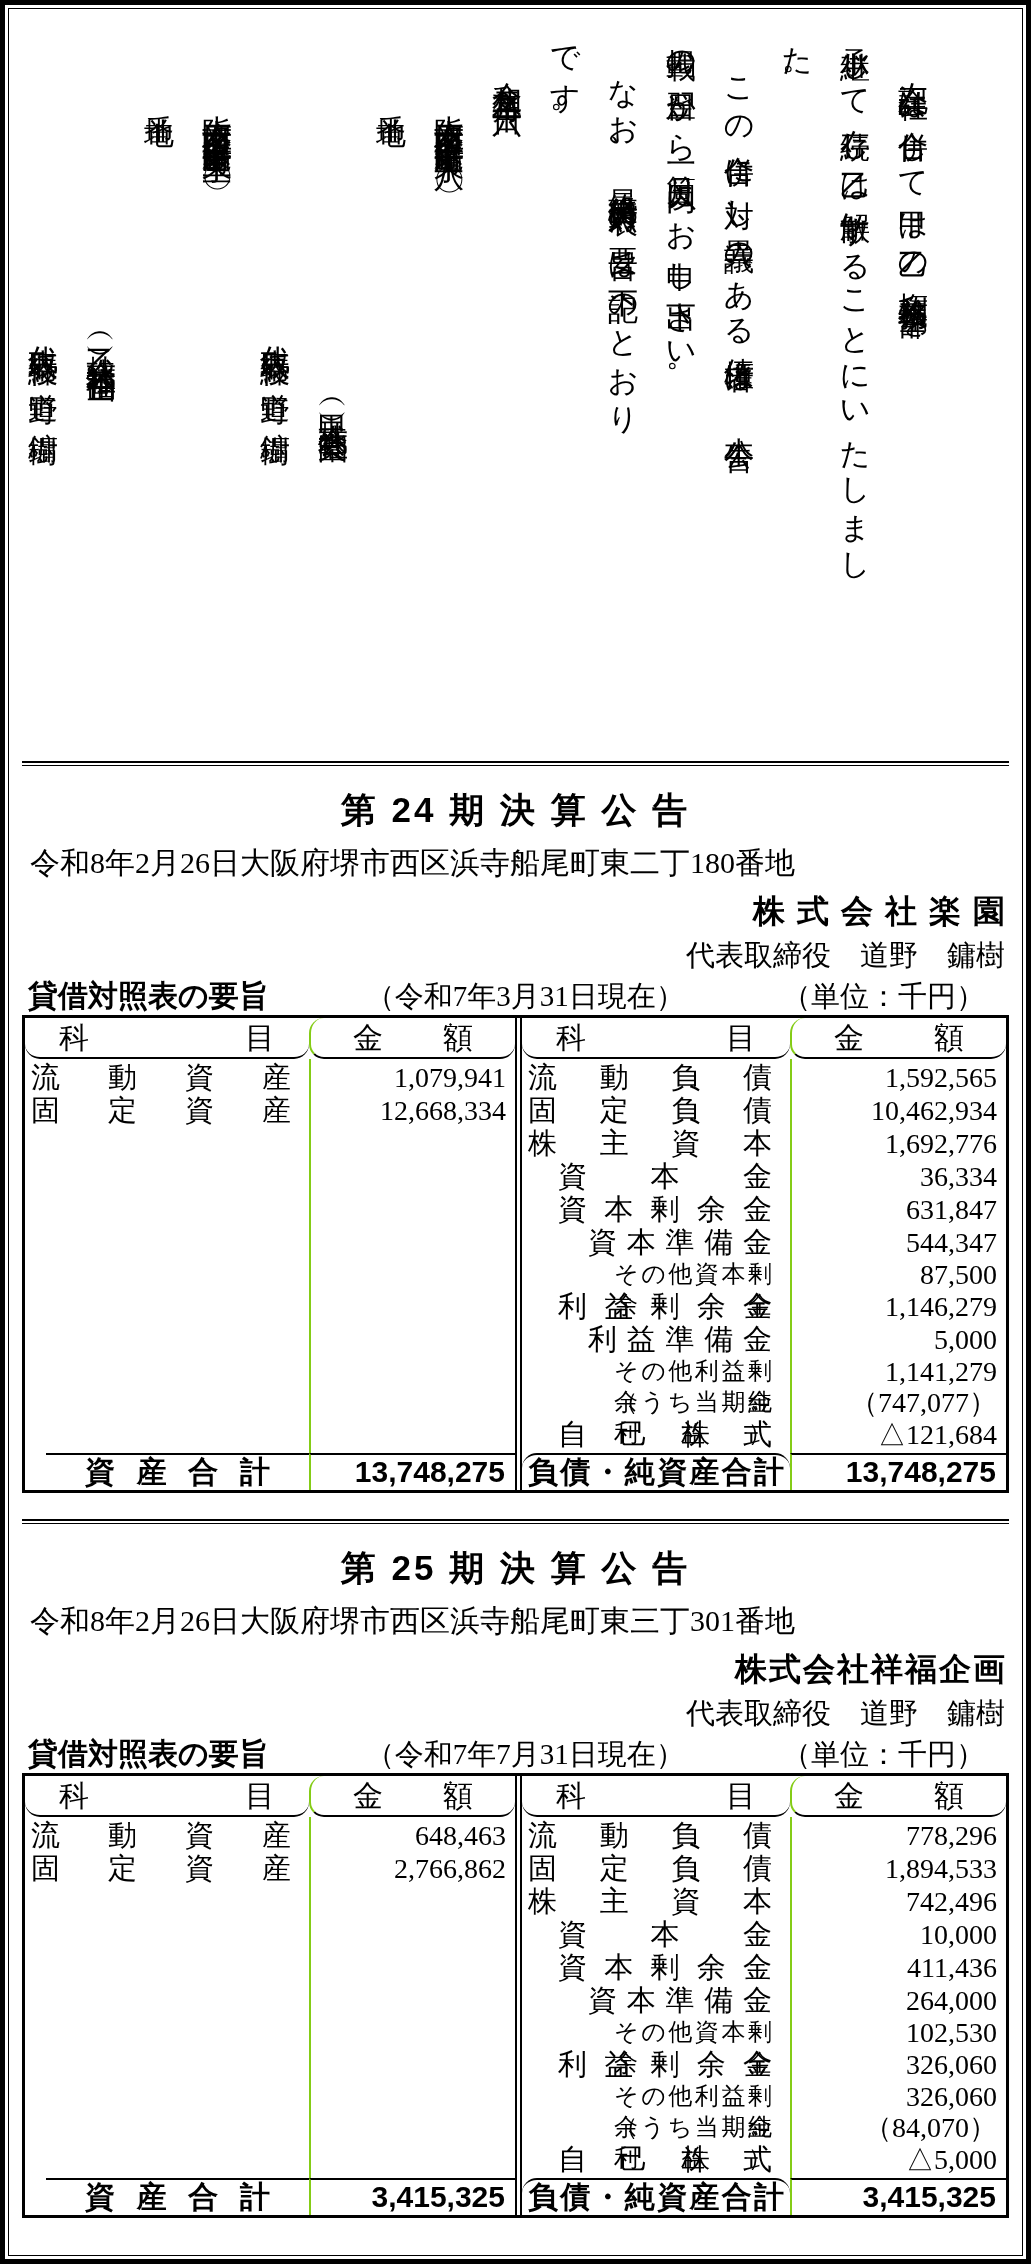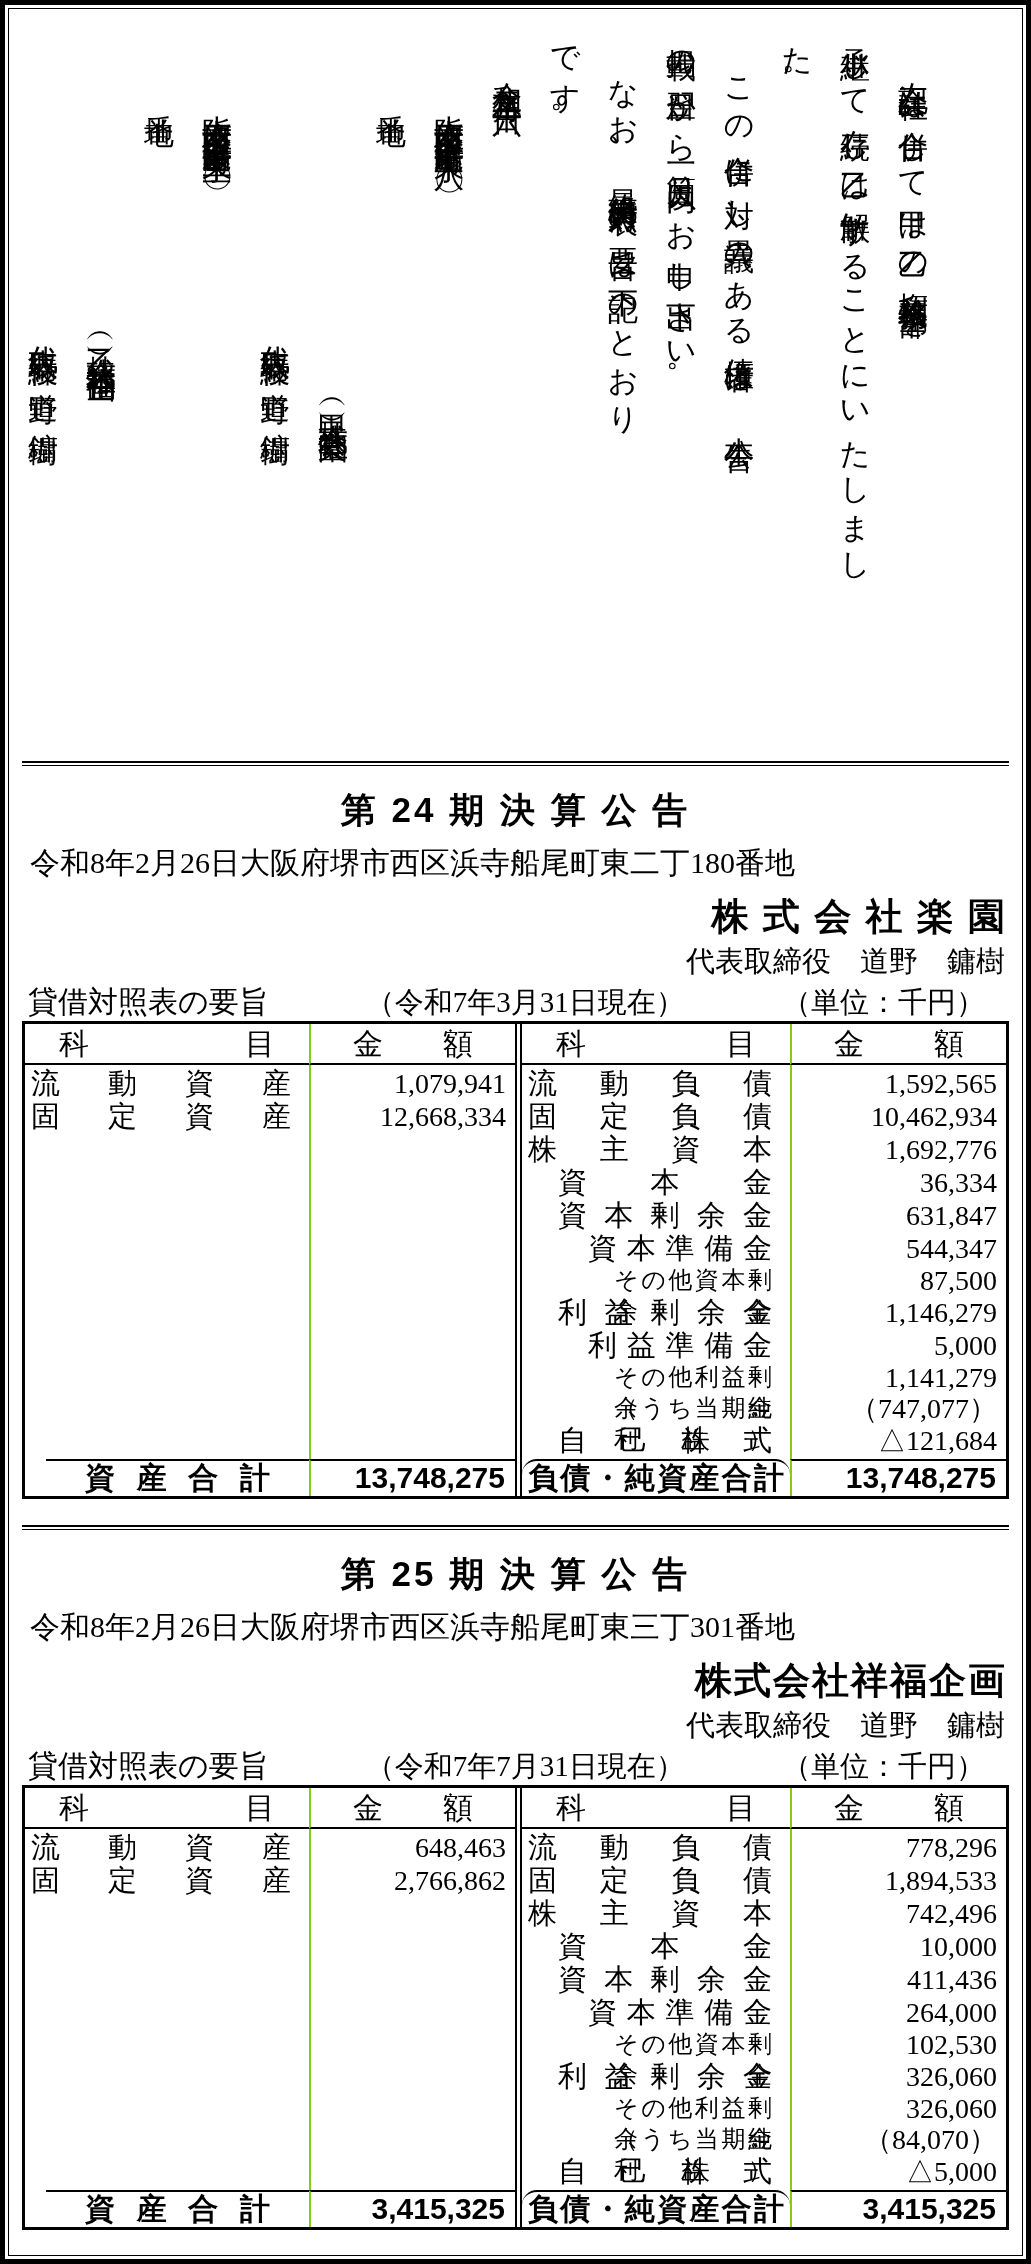--- a/index.html
+++ b/index.html
@@ -19,36 +19,36 @@
   .rule{height:2px;border-top:2px solid #000;border-bottom:1.5px solid #000;
         margin:10px 8px 0 8px;}
 
   
   .report{padding:0 8px;}
   .rpt-heading{margin:22px 0 0 0;text-align:center;font-weight:bold;
                font-family:"Liberation Sans",sans-serif;
                font-size:35px;line-height:44px;letter-spacing:3px;}
   .date-addr{display:flex;justify-content:flex-start;align-items:baseline;
              margin-top:13px;line-height:36px;font-size:30px;padding:0 2px 0 8px;}
-  .rpt-company{margin-top:12px;text-align:right;font-weight:bold;
-               font-family:Liberation Sans, sans-serif;
-               font-size:37px;line-height:48px;letter-spacing:2px;padding-right:2px;}
+  .rpt-company{margin-top:6px;text-align:right;font-weight:bold;
+               font-family:Liberation Serif, serif;
+               font-size:32px;line-height:48px;letter-spacing:2px;padding-right:2px;}
   .rpt-rep{margin-top:3px;text-align:right;font-size:29px;line-height:34px;padding-right:4px;}
   .bs-caption{display:flex;justify-content:space-between;align-items:flex-end;
               margin-top:5px;line-height:38px;padding:0 24px 0 6px;}
-  .bs-label{font-family:"Liberation Sans",sans-serif;font-weight:normal;font-size:30px;}
+  .bs-label{font-family:"Liberation Sans",sans-serif;font-weight:bold;font-size:30px;}
   .bs-date,.bs-unit{font-size:29px;}
 
   
   .bstable{border:3px solid #000;display:flex;align-items:stretch;}
   .half{display:grid;grid-template-rows:41px auto 37px;box-sizing:border-box;}
   .half.left{width:490px;grid-template-columns:284px 1fr;}
   .half.right{flex:1;border-left:7px double #000;grid-template-columns:268px 1fr;}
   .amtcell{border-left:2px solid #84cc16;}
-  .th{border-bottom:2px solid #000;font-size:30px;line-height:39px;box-sizing:border-box;}
+  .th{border-bottom:2px solid #000;font-size:30px;line-height:39px;box-sizing:border-box;border-radius:15px;}
   .th.subj{padding:0 34px;}
   .th.amt{padding:0 42px;}
   .tb{padding-top:2px;box-sizing:border-box;overflow:hidden;}
   .t0 .tb{height:394px;}
   .t1 .tb{height:361px;}
   .tf{border-top:2.5px solid #000;font-family:"Liberation Sans",sans-serif;
       font-weight:bold;font-size:30px;line-height:34px;box-sizing:border-box;}
   .tf.subj.assets-side{padding:0 39px;margin-left:21px;}
   .tf.subj.liab-side{padding:0 6px;border-radius:15px;}
   .tf.amt{text-align:right;padding-right:10px;}

